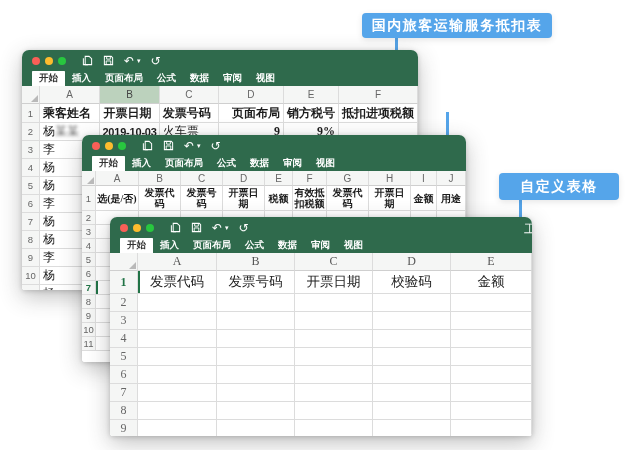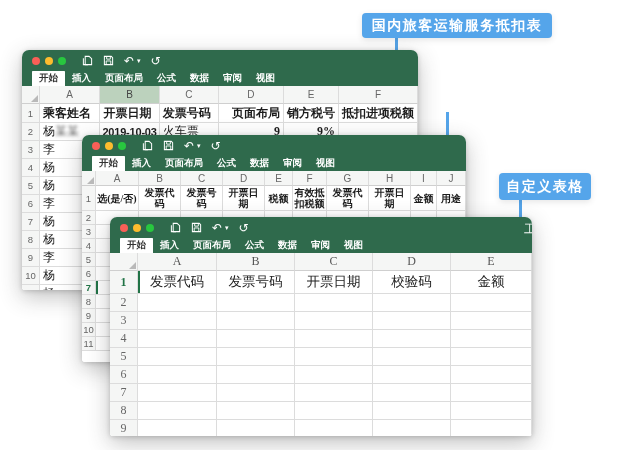--- a/index.html
+++ b/index.html
@@ -583,15 +583,15 @@
               <td class="c2"></td>
               <td class="c3"></td>
               <td class="c4"></td>
             </tr>
           </tbody>
         </table>
       </div>
   </section>
 
   <div class="badge" style="left:362px;top:13px;width:190px;height:25px;">国内旅客运输服务抵扣表</div>
-  <div class="badge" style="left:499px;top:173px;width:92px;height:27px;">自定义表格</div>
+  <div class="badge" style="left:499px;top:173px;width:120px;height:27px;">自定义表格</div>
 
 </div>
 
 </body></html>

